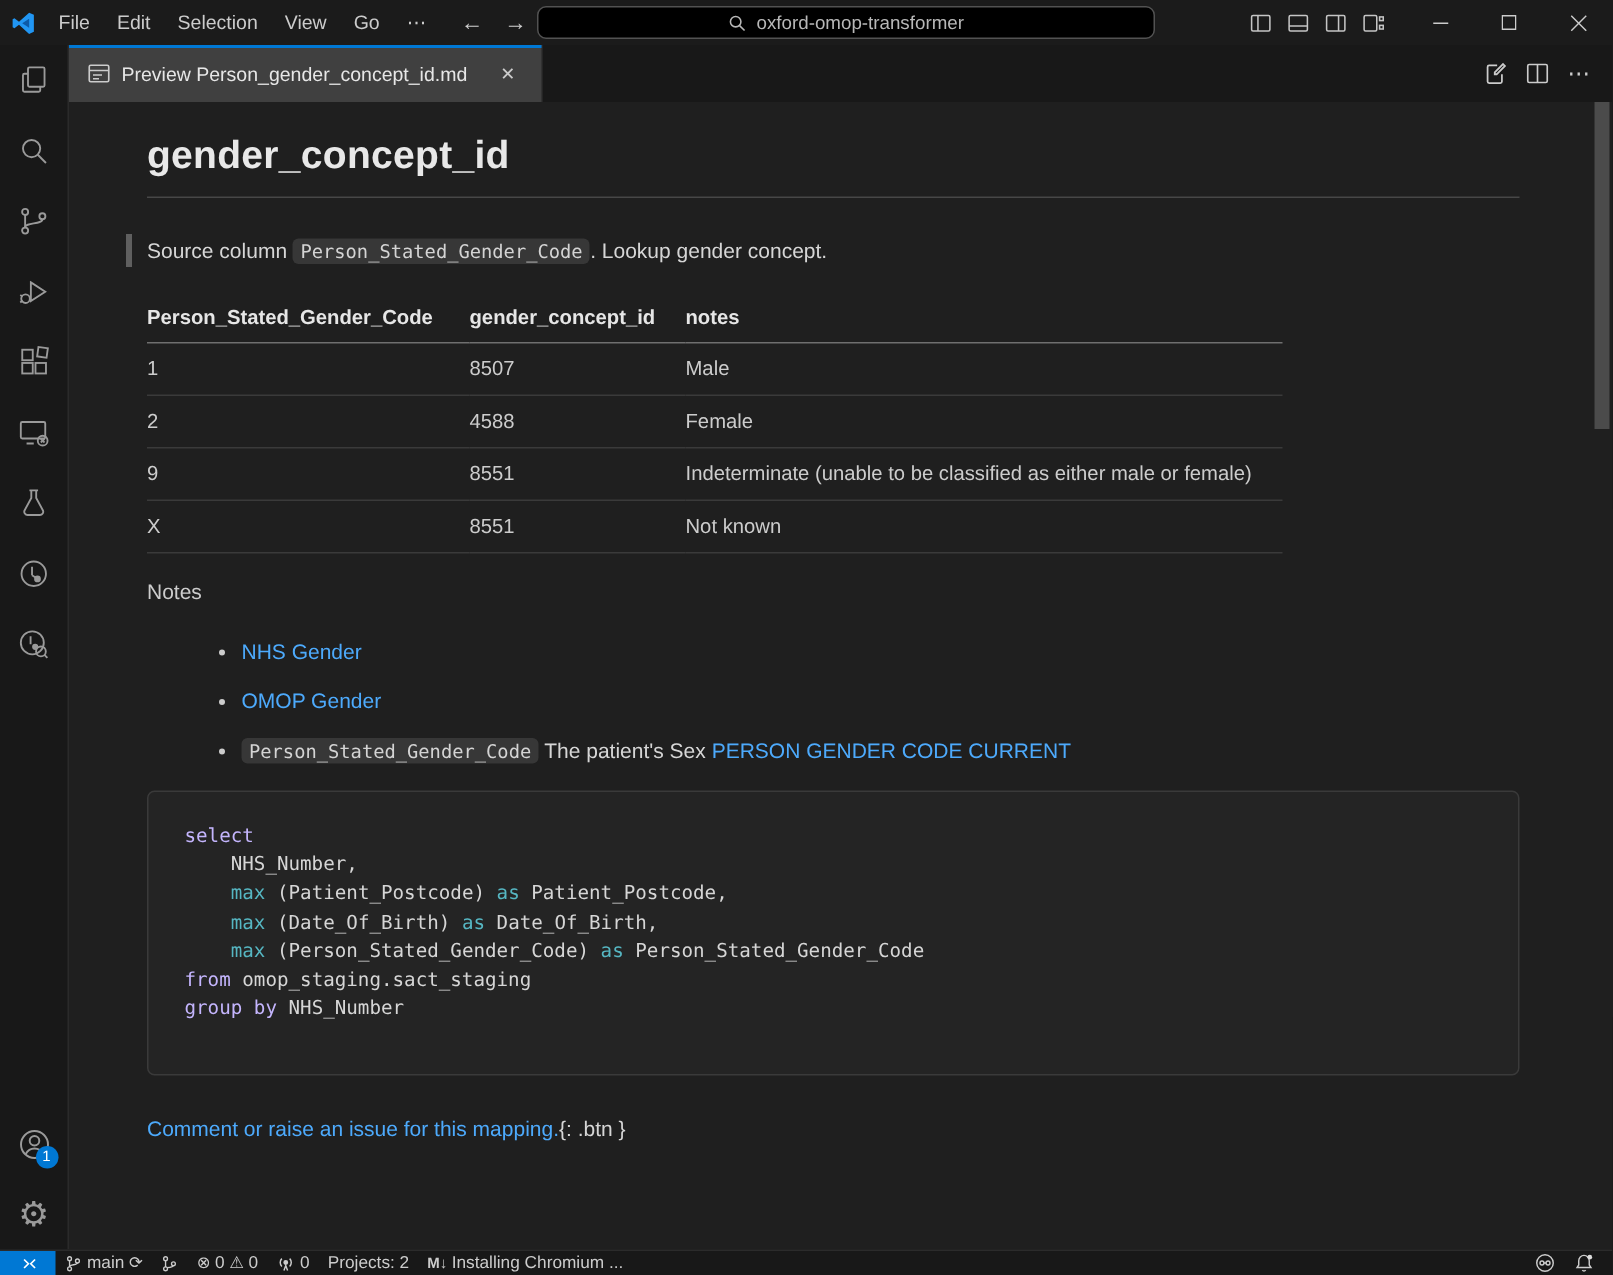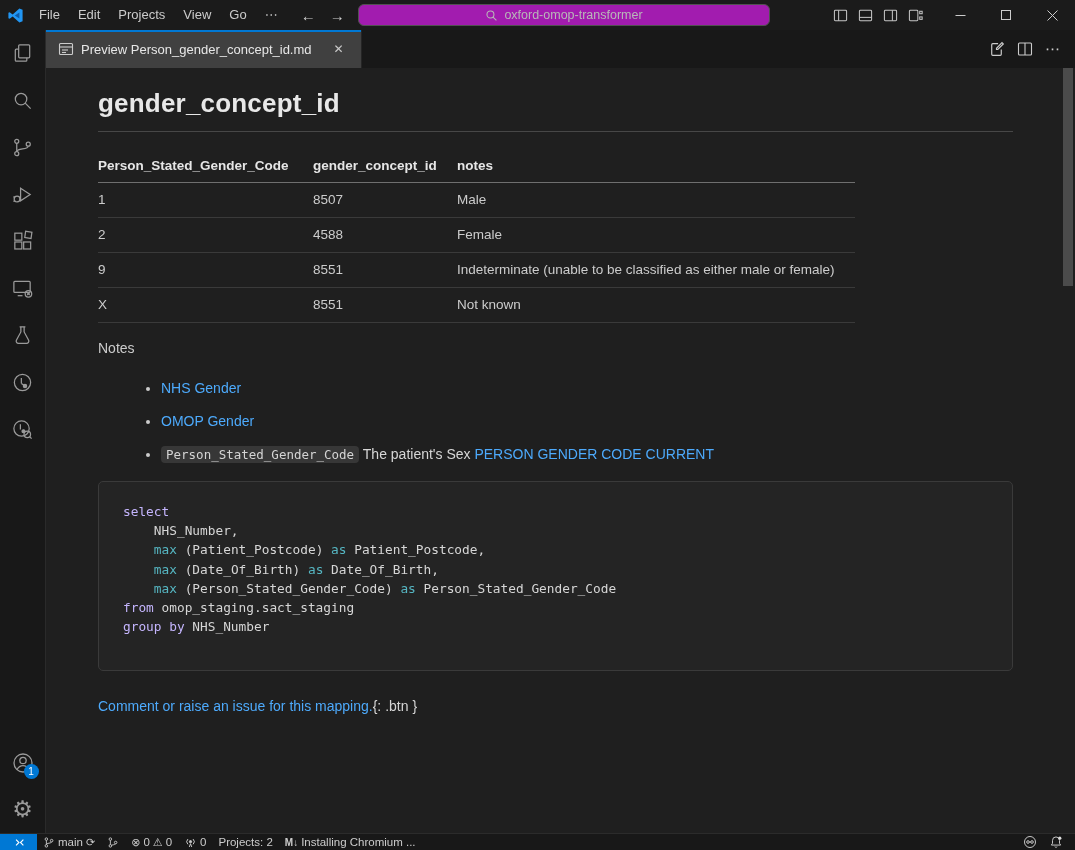--- a/index.html
+++ b/index.html
@@ -8,21 +8,21 @@
   .window { position:relative; width:1075px; height:850px; background:#1f1f1f; }
 
   
   .titlebar { position:absolute; top:0; left:0; right:0; height:30px; background:#1b1b1b;
     display:flex; align-items:center; color:#cccccc; font-size:13px; z-index:5; }
   .vscode-logo { width:30px; height:30px; display:flex; align-items:center; justify-content:center; }
   .menubar { display:flex; align-items:center; }
   .menu-item { padding:0 9px; height:22px; line-height:22px; border-radius:5px; cursor:default; }
   .nav-arrows { display:flex; align-items:center; margin-left:14px; gap:14px; font-size:15px; color:#cfcfcf; }
   .command-center { position:absolute; left:358px; top:4px; width:412px; height:22px;
-    background:#a21caf; border:1px solid #525252; border-radius:6px; display:flex;
+    background:#000000; border:1px solid #525252; border-radius:6px; display:flex;
     align-items:center; justify-content:center; gap:6px; color:#b8b8b8; font-size:12.5px; }
   .tb-right { position:absolute; right:0; top:0; height:30px; display:flex; align-items:center; }
   .layout-icons { display:flex; align-items:center; gap:10px; margin-right:14px; }
   .layout-icons svg { display:block; }
   .win-btn { width:46px; height:30px; display:flex; align-items:center; justify-content:center; }
 
   
   .main { position:absolute; top:30px; left:0; right:0; bottom:17px; display:flex; }
   .activitybar { width:46px; background:#181818; border-right:1px solid #2a2a2a;
     display:flex; flex-direction:column; align-items:center; }
@@ -93,21 +93,21 @@
   <div class="titlebar">
     <div class="vscode-logo">
       <svg width="17" height="17" viewBox="0 0 24 24">
           <path fill="#2196f3" d="M17.5 2 8 10.6 3.7 7.3 2 8.2v7.6l1.7.9L8 13.4l9.5 8.6 4.5-2V4z"></path>
           <path fill="#0d5aa7" d="M17.5 7.8 11 12l6.5 4.2z"></path>
         </svg>
     </div>
     <div class="menubar">
       <span class="menu-item">File</span>
       <span class="menu-item">Edit</span>
-      <span class="menu-item">Projects</span>
+      <span class="menu-item">Selection</span>
       <span class="menu-item">View</span>
       <span class="menu-item">Go</span>
       <span class="menu-item">⋯</span>
     </div>
     <div class="nav-arrows">
       <span>←</span>
       <span>→</span>
     </div>
     <div class="command-center">
       <svg width="13" height="13" viewBox="0 0 16 16" fill="none" stroke="#b8b8b8" stroke-width="1.3">
@@ -260,20 +260,21 @@
           <svg width="16" height="16" viewBox="0 0 16 16" fill="none" stroke="#cccccc" stroke-width="1.1">
               <rect x="1.5" y="2" width="13" height="12" rx="1"></rect>
               <line x1="8" y1="2" x2="8" y2="14"></line>
             </svg>
           <span class="ellipsis-glyph">⋯</span>
         </div>
       </div>
 
       <div class="content">
         <h1>gender_concept_id</h1>
+        <blockquote><span class="seg-pl">Source column </span><span class="seg-code">Person_Stated_Gender_Code</span><span class="seg-pl">. Lookup gender concept.</span></blockquote>
 
         <table class="md-table">
           <thead>
               <tr>
                 <th>Person_Stated_Gender_Code</th>
                 <th>gender_concept_id</th>
                 <th>notes</th>
               </tr>
             </thead>
           <tbody>

